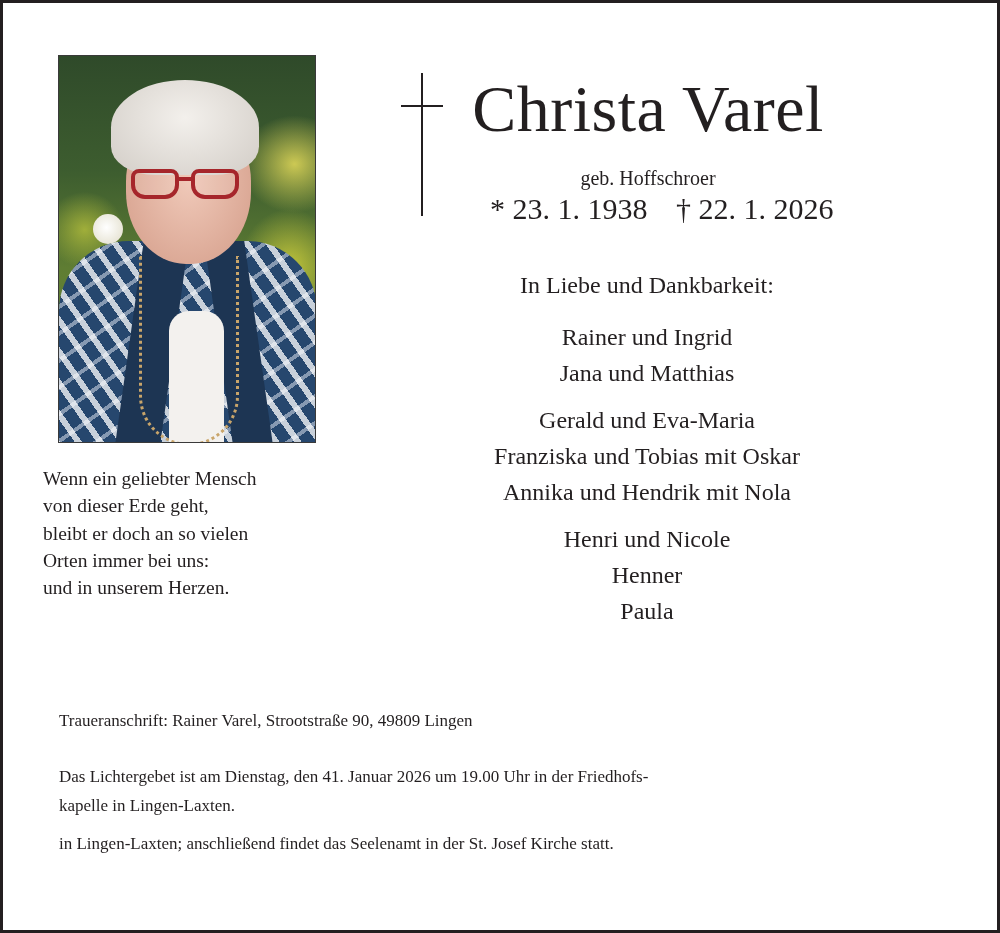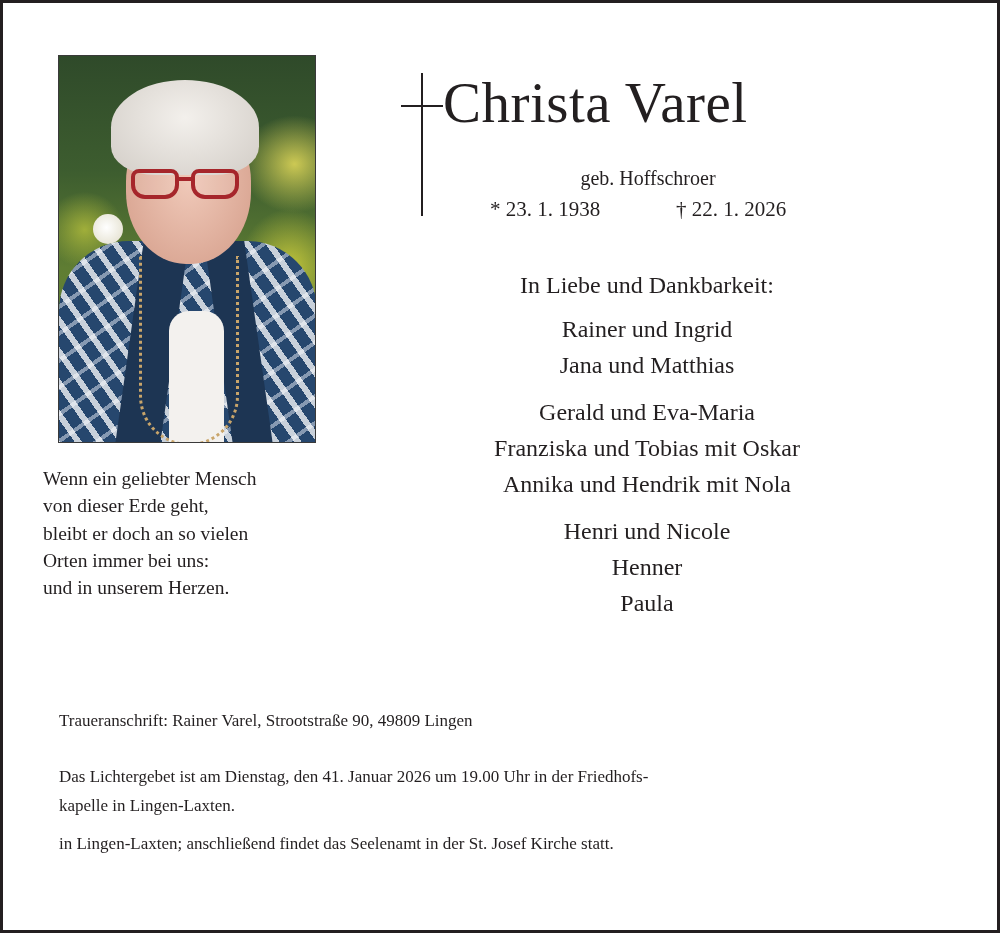--- a/index.html
+++ b/index.html
@@ -76,37 +76,37 @@
     position: absolute; left: 40px; top: 462px; width: 288px;
     text-align: left; font-size: 19.5px; line-height: 27.3px; color: #231f20;
   }
 
   
   .cross-v { position: absolute; left: 418px; top: 70px; width: 2px; height: 143px; background: #231f20; }
   .cross-h { position: absolute; left: 398px; top: 102px; width: 42px; height: 2px; background: #231f20; }
 
   
   .name {
-    position: absolute; left: 440px; top: 60px; width: 410px; text-align: left;
-    font-size: 57px; line-height: 80px; letter-spacing: 0.5px; color: #231f20;
+    position: absolute; left: 440px; top: 66px; width: 410px; text-align: center;
+    font-size: 66px; line-height: 80px; letter-spacing: 0.5px; color: #231f20;
   }
   .maiden {
     position: absolute; left: 480px; top: 150px; width: 330px; text-align: center;
     font-size: 20px; line-height: 26px; margin-top: 12px;
   }
-  .dates { position: absolute; top: 192px; font-size: 21px; line-height: 28px; }
+  .dates { position: absolute; top: 192px; font-size: 30px; line-height: 28px; }
   .dates.birth { left: 487px; }
   .dates.death { left: 673px; }
 
   
   .family {
     position: absolute; left: 430px; top: 264px; width: 428px; text-align: center;
     font-size: 24px; color: #231f20;
   }
-  .family .intro { line-height: 36px; margin-bottom: 8px; }
+  .family .intro { line-height: 36px; margin-bottom: 16px; }
   .family .group { margin-bottom: 11px; }
   .family .group div { line-height: 36px; }
 
   
   .bottom {
     position: absolute; left: 56px; width: 900px; font-size: 17px; color: #231f20;
   }
   .addr { top: 704px; line-height: 28px; }
   .p1 { top: 759px; line-height: 29px; }
   .p2 { top: 826px; line-height: 29px; }

